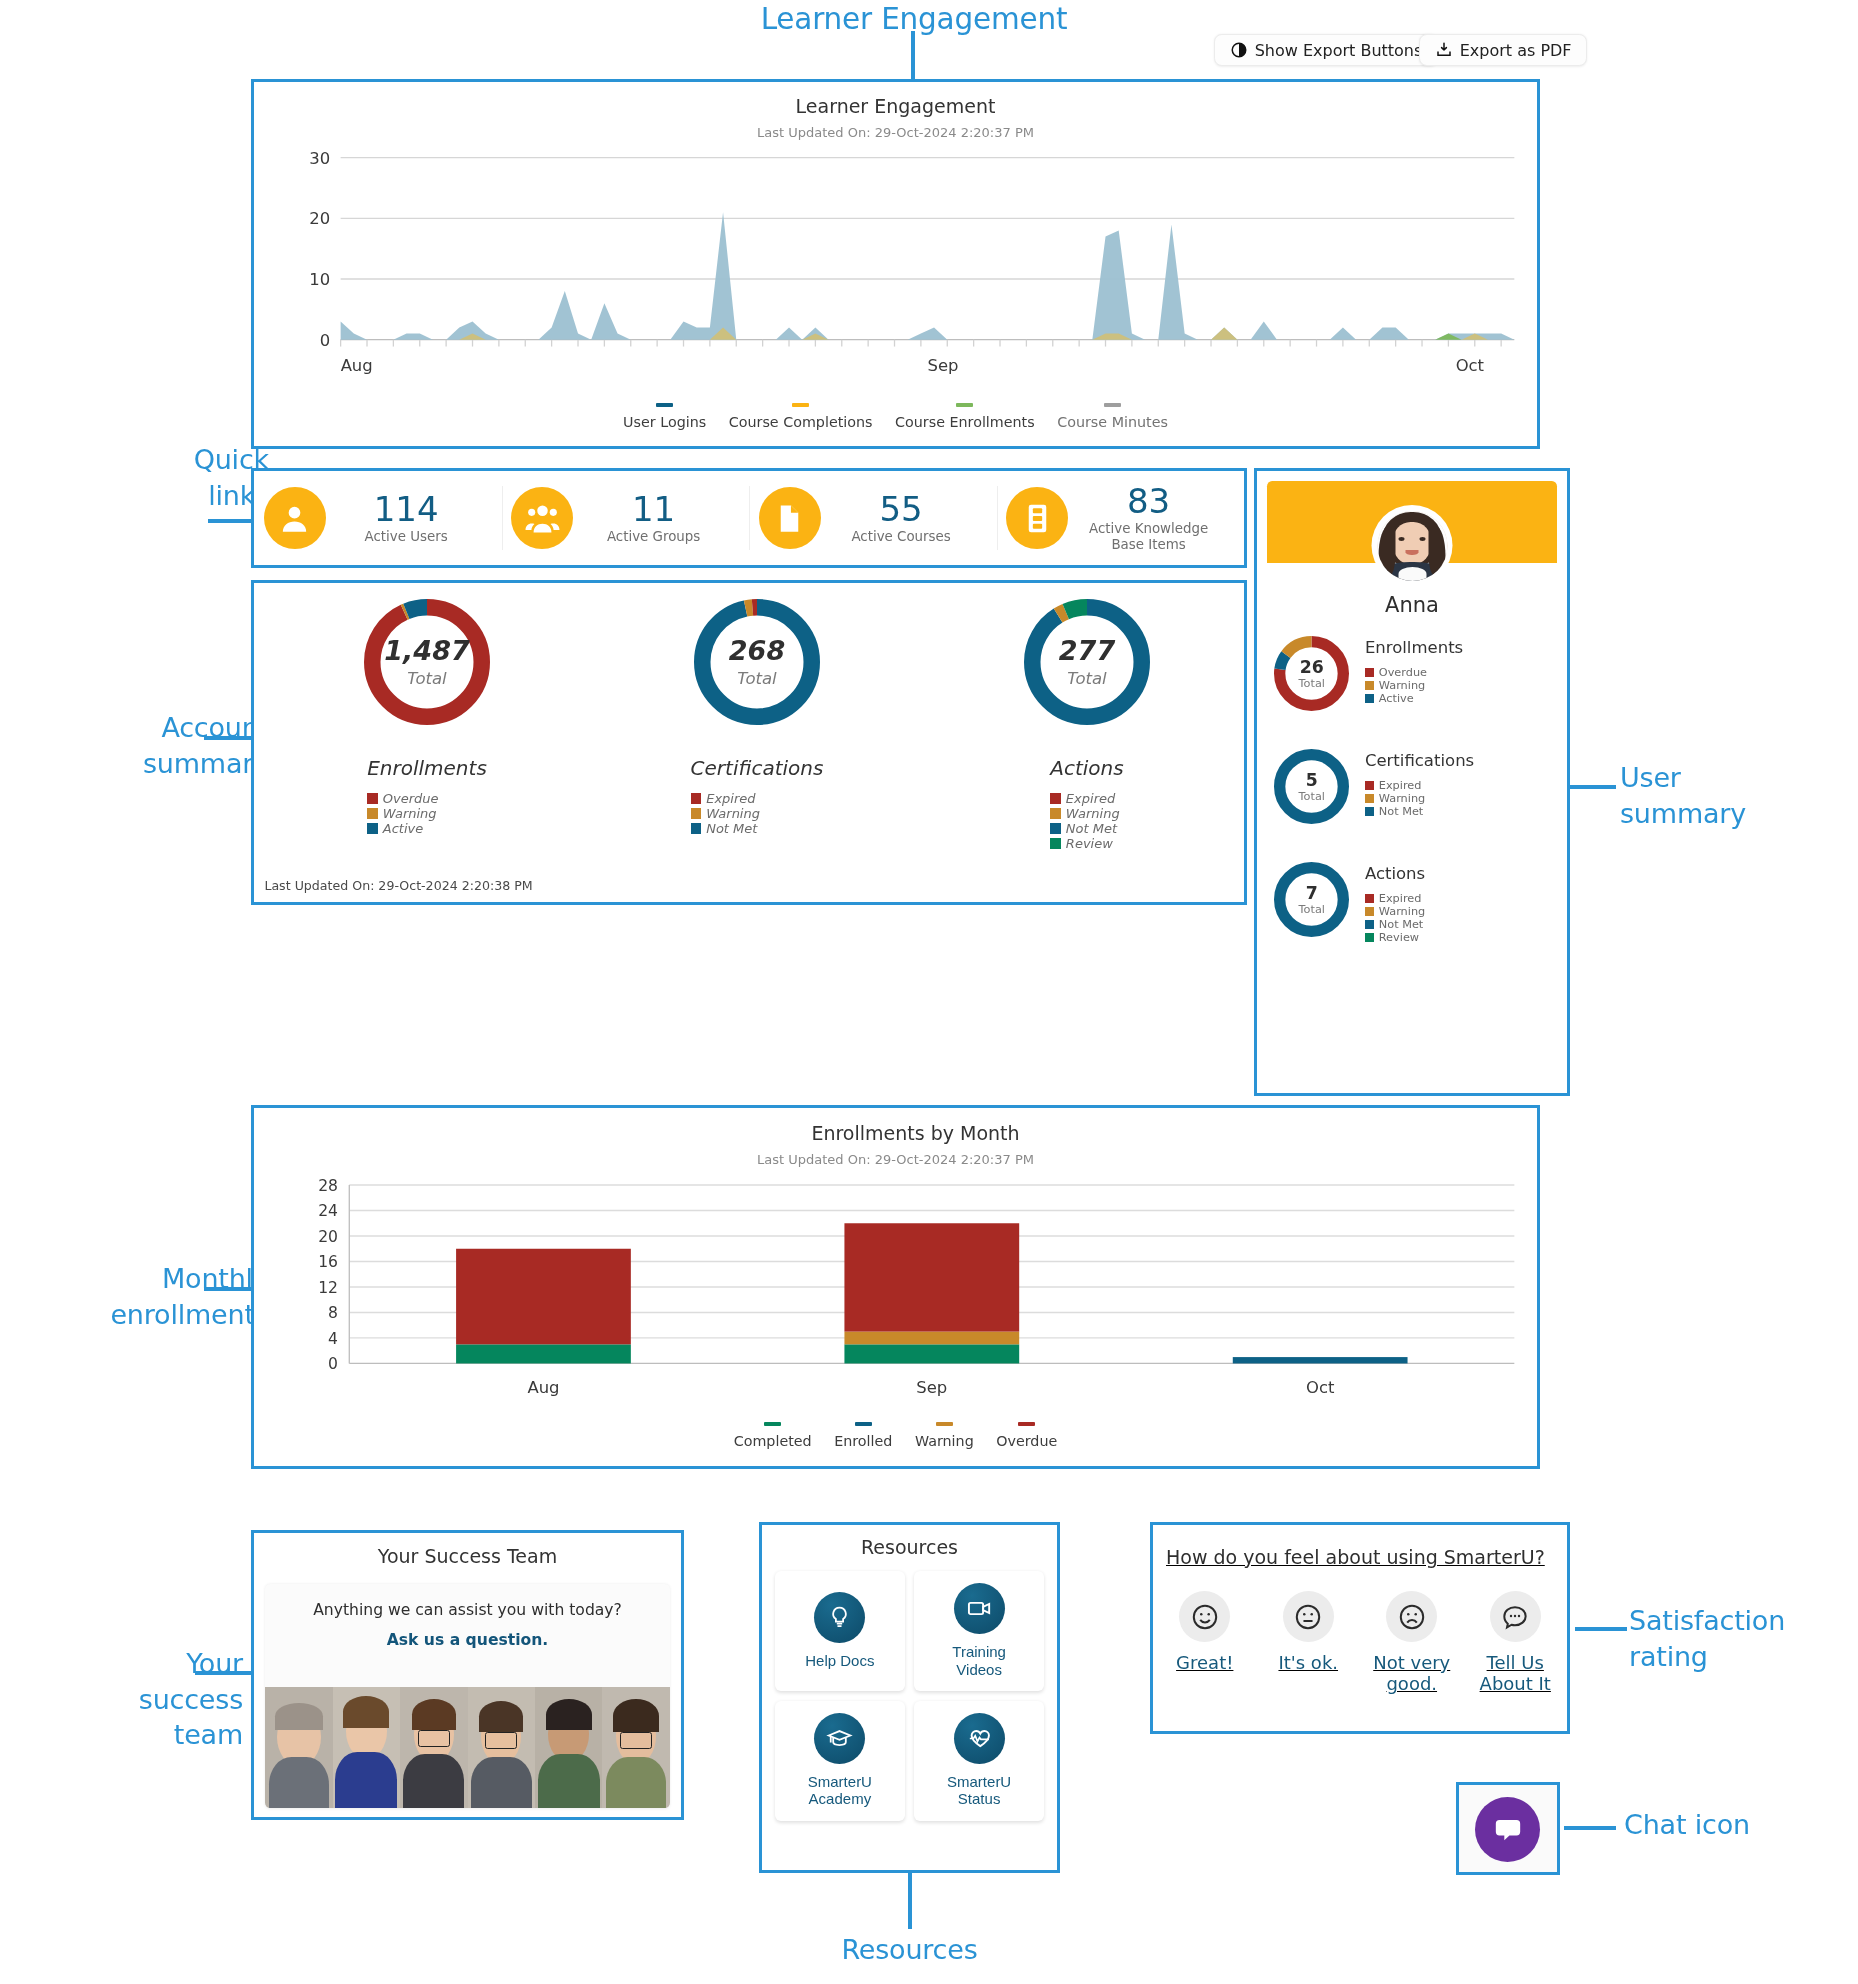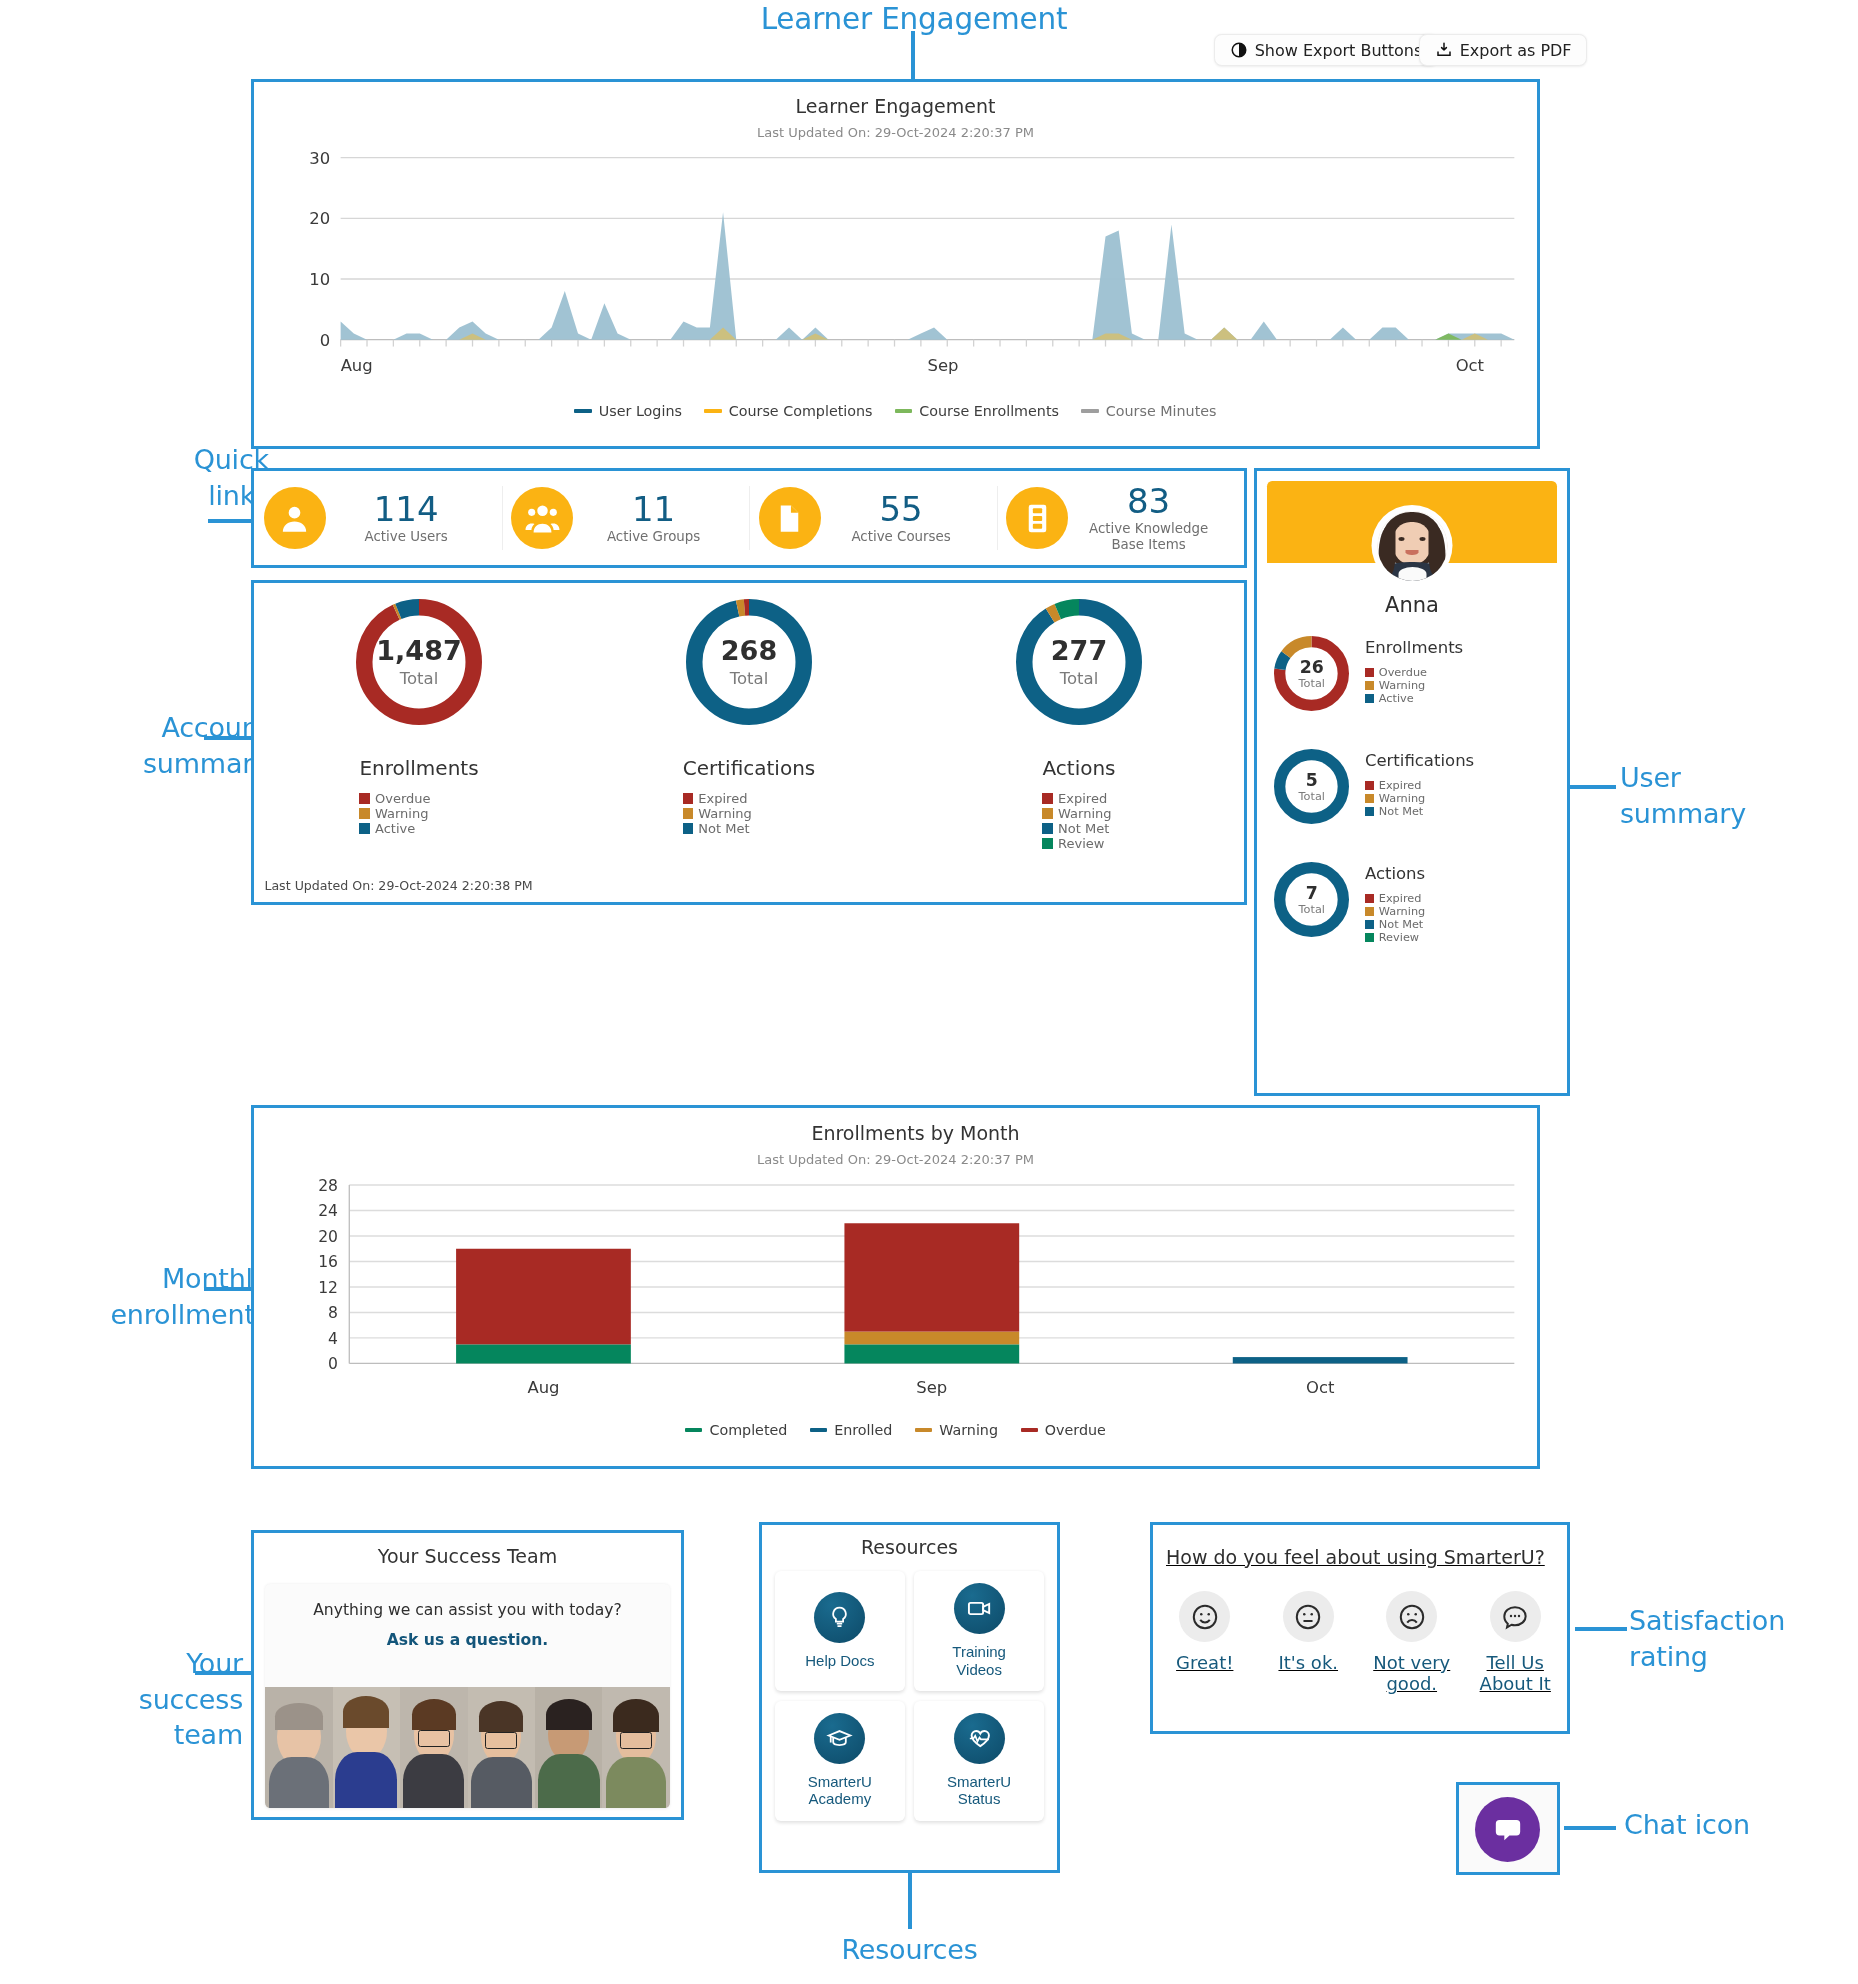--- a/index.html
+++ b/index.html
@@ -95,21 +95,21 @@
   .legend-title { color: #333; font-family: "DejaVu Sans", sans-serif; }
   .legend-row { display: flex; align-items: center; gap: 5.2px; }
   .legend-sw { display: inline-block; }
   .legend-lbl { color: #6b6b6b; font-family: "DejaVu Sans", sans-serif; }
 
   
   .chart-legend {
     position: absolute; display: flex; justify-content: center;
     align-items: center; gap: 22.5px; width: 100%;
   }
-  .cl-item { display: flex; align-items: center; gap: 7px; }
+  .cl-item { display: flex; align-items: center; gap: 7px; flex-direction: column; }
   .cl-dash { width: 17.3px; height: 4.3px; border-radius: 0.9px; display: inline-block; }
   .cl-text { font-size: 14.3px; color: #3d3d3d; font-family: "DejaVu Sans", sans-serif; white-space: nowrap; }
 
   
   .res-grid {
     display: grid; grid-template-columns: 1fr 1fr;
     gap: 9.5px; padding: 0 13px;
   }
   .res-tile {
     background: #fff; border-radius: 6px;
@@ -335,21 +335,21 @@
           </div>
         </div>
       </div>
   </div>
 
   <div class="anno" style="left:26px; top:710px; width:243px; font-size:27px; text-align:right; white-space:pre-line;">Account
 summary</div>
   <div class="anno-line" style="left:204px; top:736px; width:52px; height:3.9px;"></div>
 
   <div class="card" style="left:251px; top:580px; width:996px; height:325px;">
-    <div id="acct-donuts" style="position:absolute; left:0; top:15.6px; width:100%; display:flex;">
+    <div id="acct-donuts" style="position:absolute; left:8px; top:15.6px; width:100%; display:flex;font-style:italic;">
         <div style="flex: 1 1 0%; display: flex; flex-direction: column; align-items: center;">
           <div class="donut-wrap" style="width: 126px; height: 126px;"><svg width="126" height="126" viewBox="0 0 290 290">
               <circle cx="145" cy="145" r="126" fill="none" stroke="#a82a24" stroke-width="38" stroke-dasharray="736.263654295304 55.41769440932387" stroke-dashoffset="0" transform="rotate(-90 145 145)"></circle>
               <circle cx="145" cy="145" r="126" fill="none" stroke="#c8892a" stroke-width="38" stroke-dasharray="5.541769440932395 786.1395792636955" stroke-dashoffset="-736.263654295304" transform="rotate(-90 145 145)"></circle>
               <circle cx="145" cy="145" r="126" fill="none" stroke="#0d6186" stroke-width="38" stroke-dasharray="49.87592496839156 741.8054237362363" stroke-dashoffset="-741.8054237362364" transform="rotate(-90 145 145)"></circle>
             </svg><div class="donut-center">
               <div class="donut-num" style="font-size:27px">1,487</div>
               <div class="donut-tot" style="font-size:16.5px;margin-top:2.6px">Total</div>
             </div></div>
           <div style="margin-top: 31px;">

